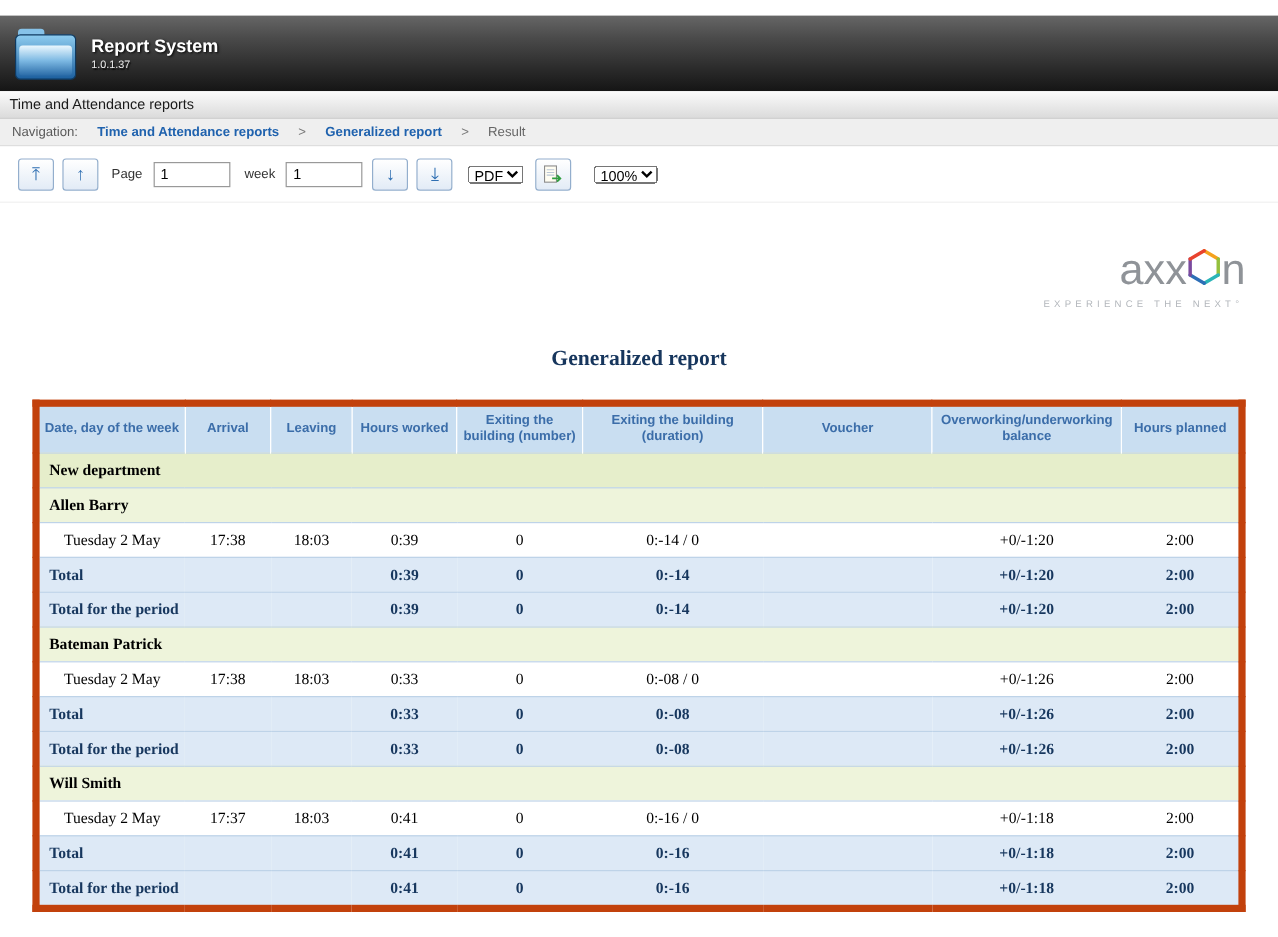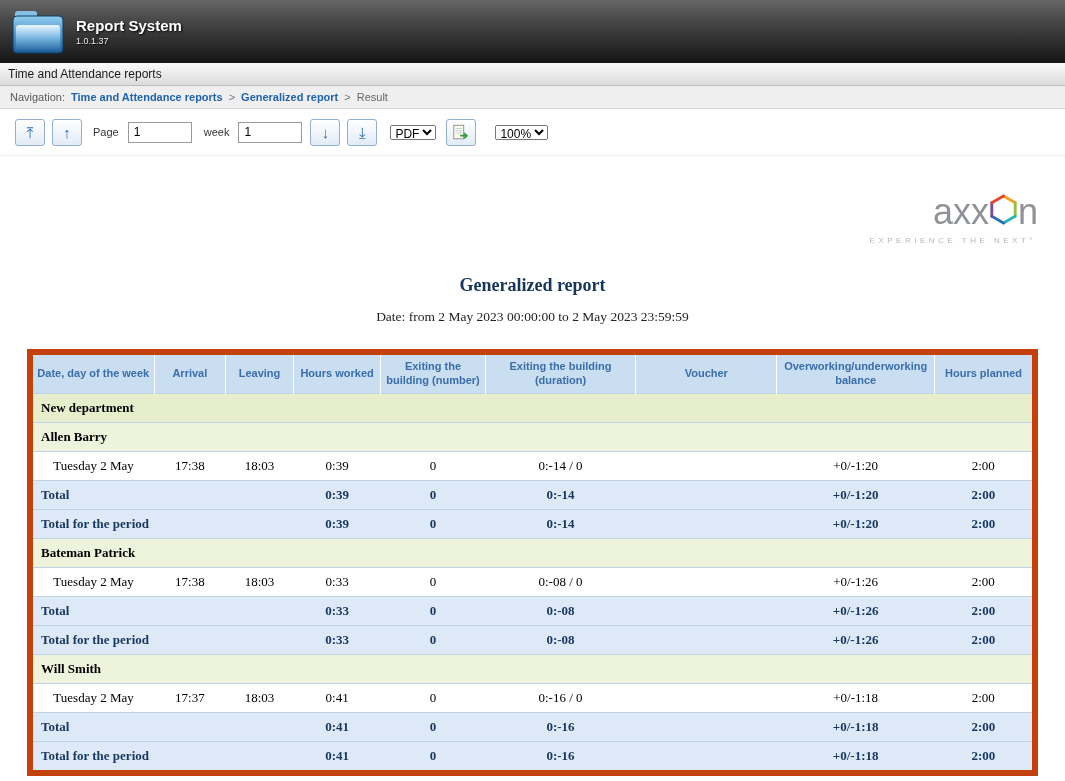--- a/index.html
+++ b/index.html
@@ -1,30 +1,30 @@
 <!DOCTYPE html>
 <html><head>
 <meta charset="utf-8">
 <style>
   * { margin:0; padding:0; box-sizing:border-box; }
   html,body { background:#fff; }
   body { width:1065px; height:781px; overflow:hidden; font-family:"Liberation Sans",sans-serif; }
 
   
   .app-header { height:63px; background:linear-gradient(180deg,#666 0%,#4a4a4a 30%,#2b2b2b 70%,#151515 100%);
-                display:flex; align-items:center; padding:0 12px; gap:12px; }
+                display:flex; align-items:center; padding:0 12px; gap:12px;margin-top:13px; }
   .folder-icon { width:52px; height:46px; flex:0 0 auto; }
   .app-title { font-size:15px; font-weight:bold; color:#fff; text-shadow:1px 1px 2px rgba(0,0,0,.9); }
   .app-version { font-size:9px; color:#ececec; margin-top:2px; text-shadow:1px 1px 1px rgba(0,0,0,.8); }
 
   
   .section-bar { height:23px; background:linear-gradient(180deg,#fbfbfb,#dbdbdb); border-bottom:1px solid #bdbdbd;
                  display:flex; align-items:center; padding:0 8px; font-size:12px; color:#1a1a1a; }
   .nav-bar { height:23px; background:#efefef; border-bottom:1px solid #dadada; display:flex; align-items:center;
-             padding:0 10px; font-size:11px; color:#5a5a5a; gap:6px; }
+             padding:0 10px; font-size:11px; color:#5a5a5a; gap:16px; }
   .nav-link { color:#1f62ae; font-weight:bold; text-decoration:none; cursor:pointer; }
   .nav-sep { color:#777; }
   .nav-current { color:#666; }
 
   
   .toolbar { height:47px; display:flex; align-items:center; padding:0 15px; background:#fff; border-bottom:1px solid #f0f0f0; }
   .tb-btn { width:30px; height:27px; border:1px solid #93aecd; border-radius:3px;
             background:linear-gradient(180deg,#ffffff,#e2ebf6); color:#2f6fb2; font-size:15px; line-height:1;
             display:flex; align-items:center; justify-content:center; cursor:pointer; margin-right:7px; }
   .tb-label { font-size:11px; color:#333; margin:0 9px 0 4px; }
@@ -145,21 +145,20 @@
           <path d="M2 24.5 L2 9.5" stroke="#7a4a9e"></path>
           <path d="M2 9.5 L15 2" stroke="#e8432e"></path>
         </g>
       </svg>
       <span>n</span>
     </div>
     <div class="brand-tagline">EXPERIENCE THE NEXT°</div>
   </div>
 
   <h1 class="report-title">Generalized report</h1>
-  <div class="report-date">Date: from 2 May 2023 00:00:00 to 2 May 2023 23:59:59</div>
 
   <table class="report-table">
     <colgroup>
       <col style="width:125px">
         <col style="width:72px">
         <col style="width:68px">
         <col style="width:88px">
       <col style="width:105px">
         <col style="width:152px">
         <col style="width:142px">

